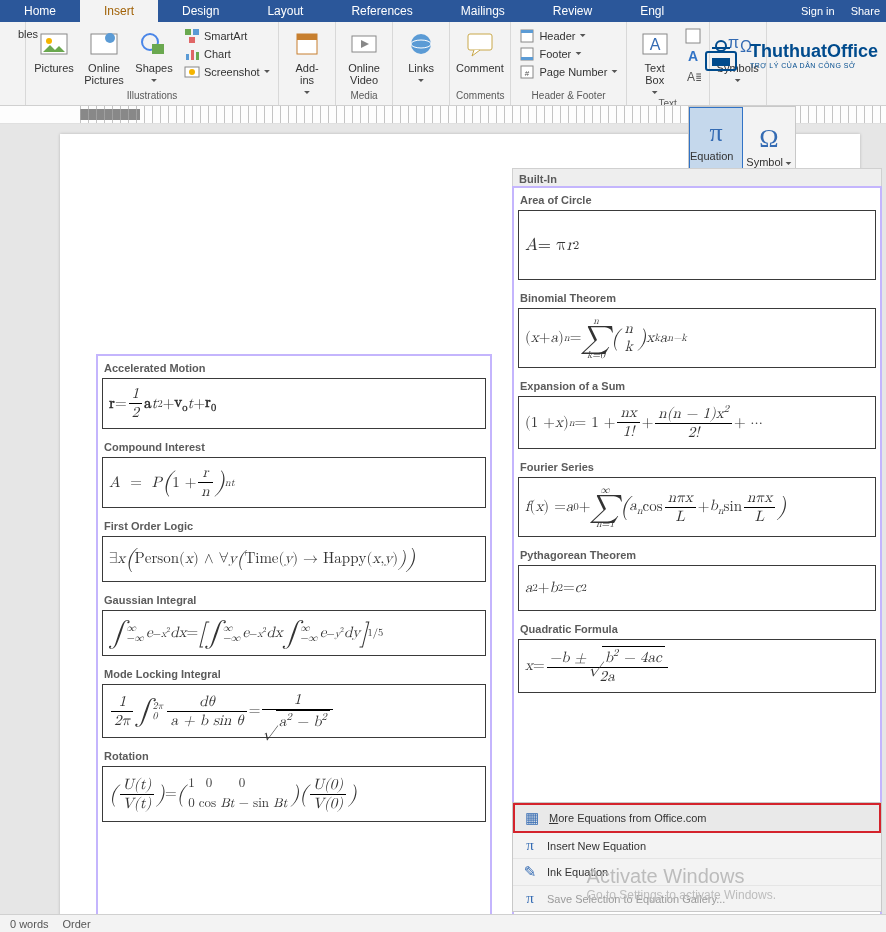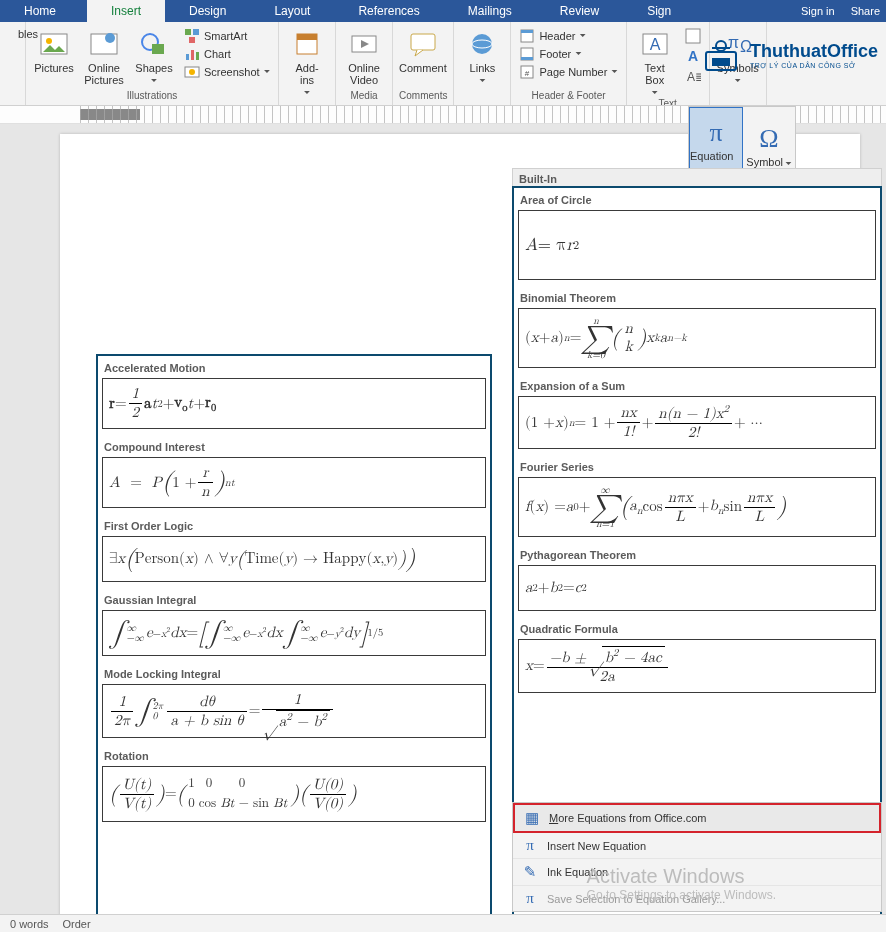--- a/index.html
+++ b/index.html
@@ -2,21 +2,21 @@
 <html><head>
 <meta charset="utf-8">
 <style>
   * { box-sizing: border-box; }
   html, body { margin:0; padding:0; font-family:"Segoe UI",Arial,sans-serif; font-size:11px; background:#fff; color:#333; }
   .app { width:886px; height:932px; position:relative; overflow:hidden; background:#fff; }
 
   
   .tabs { height:22px; background:#2b579a; display:flex; align-items:stretch; color:#fff; position:relative; }
   .tab { padding:0 24px; display:flex; align-items:center; font-size:12px; cursor:pointer; }
-  .tab.active { background:#f3f3f3; color:#15803d;margin-left:7px; }
+  .tab.active { background:#f3f3f3; color:#a16207; }
   .tell-me { display:flex; align-items:center; gap:4px; opacity:0.9; margin-left:30px; }
   .tell-me .bulb::before{content:"\1F4A1"; font-size:11px;}
   .right-actions { position:absolute; right:6px; top:0; height:22px; display:flex; align-items:center; gap:12px; }
   .right-actions .act{display:flex;align-items:center;gap:4px;}
 
   
   .ribbon { height:84px; background:#f3f3f3; border-bottom:1px solid #d0d0d0; display:flex; position:relative; overflow:hidden;}
   .group { border-right:1px solid #d8d8d8; padding:2px 6px; display:flex; flex-direction:column; justify-content:space-between; }
   .group .items { display:flex; align-items:flex-start; gap:6px; padding-top:4px;}
   .group .items .vstack{display:flex;flex-direction:column;gap:2px;font-size:11px;}
@@ -40,21 +40,21 @@
   .sym-over { position:absolute; right:90px; top:106px; width:108px; height:80px; background:#f3f3f3; border:1px solid #c8c8c8; display:flex; }
   .sym-big{flex:1;display:flex;flex-direction:column;align-items:center;justify-content:center;gap:2px;}
   .sym-big.sel{background:#c5d8ec;border:1px solid #3173c6;}
   .sym-big .glyph{font-size:26px;color:#346bb3;font-family:"Cambria Math",serif;}
 
   
   .doc { position:absolute; left:0; right:0; top:124px; bottom:18px; background:#e6e6e6;}
   .page { position:absolute; left:60px; top:10px; width:800px; height:900px; background:#fff; box-shadow:0 0 3px rgba(0,0,0,.2);}
 
   
-  .panel { position:absolute; background:#fff; border:2px solid #0c4a6e; }
+  .panel { position:absolute; background:#fff; border:2px solid #c4b5fd; }
   .panel-left { left:96px; top:354px; width:396px; height:570px; }
   .panel-right{ left:512px; top:186px; width:370px; height:740px; }
   .panel-hdr { position:absolute; left:512px; top:168px; width:370px; padding:4px 6px; background:#eeeeee; font-weight:bold; color:#5a5a5a; border:1px solid #d0d0d0;}
   .eq-title{font-size:11px; font-weight:bold; color:#5b5b5b; padding:6px 6px 2px;}
   .eq-box{border:1px solid #3a3a3a; margin:2px 4px 6px; padding:6px 6px; font-family:"Cambria Math","Latin Modern Math",serif; font-size:17px; background:#fff; min-height:46px; display:flex; align-items:center;}
   .eq-box.small{font-size:15px;}
   .eq-box span{font-style:italic;}
   .frac{display:inline-block;text-align:center;vertical-align:middle;margin:0 2px;}
   .frac .n{border-bottom:1px solid #000;padding:0 3px;display:block;}
   .frac .d{padding:0 3px;display:block;}
@@ -82,21 +82,21 @@
 <div class="app">
 
 <div class="tabs">
   <div class="tab">Home</div>
   <div class="tab active">Insert</div>
   <div class="tab">Design</div>
   <div class="tab">Layout</div>
   <div class="tab">References</div>
   <div class="tab">Mailings</div>
   <div class="tab">Review</div>
-  <div class="tab">Sign</div>
+  <div class="tab">Engl</div>
   <div class="right-actions">
     <div class="act">
           <span>Sign in</span>
         </div>
     <div class="act">
           <svg viewBox="0 0 16 16">
             <circle cx="8" cy="5" r="3" fill="#fff"></circle>
             <path d="M2 15c0-3 3-5 6-5s6 2 6 5" fill="#fff"></path>
           </svg>
           <span>Share</span>
@@ -187,41 +187,41 @@
               <path d="M13 12l8 4-8 4z" fill="#888"></path>
             </svg>
             <span style="white-space:pre">Online
 Video</span>
           </div>
         </div>
     <div class="gname">Media</div>
   </div>
   <div class="group">
     <div class="items">
+          <div class="btn-big dd">
+            <svg viewBox="0 0 32 32">
+              <circle cx="16" cy="16" r="10" fill="#5b9bd5"></circle>
+              <ellipse cx="16" cy="16" rx="10" ry="4" fill="none" stroke="#fff"></ellipse>
+            </svg>
+            <span>Links</span>
+          </div>
+        </div>
+    <div class="gname"></div>
+  </div>
+  <div class="group">
+    <div class="items">
           <div class="btn-big">
             <svg viewBox="0 0 32 32">
               <rect x="4" y="6" width="24" height="16" rx="2" fill="#fff" stroke="#c9a84a"></rect>
               <path d="M10 22l-2 6 8-6" fill="#fff" stroke="#c9a84a"></path>
             </svg>
             <span>Comment</span>
           </div>
         </div>
     <div class="gname">Comments</div>
-  </div>
-  <div class="group">
-    <div class="items">
-          <div class="btn-big dd">
-            <svg viewBox="0 0 32 32">
-              <circle cx="16" cy="16" r="10" fill="#5b9bd5"></circle>
-              <ellipse cx="16" cy="16" rx="10" ry="4" fill="none" stroke="#fff"></ellipse>
-            </svg>
-            <span>Links</span>
-          </div>
-        </div>
-    <div class="gname"></div>
   </div>
   <div class="group">
     <div class="items">
           <div class="vstack">
       <div class="btn-sm dd">
               <svg viewBox="0 0 16 16">
                 <rect x="2" y="2" width="12" height="12" fill="#fff" stroke="#888"></rect>
                 <rect x="2" y="2" width="12" height="3" fill="#5b9bd5"></rect>
               </svg>
               <span>Header</span>

